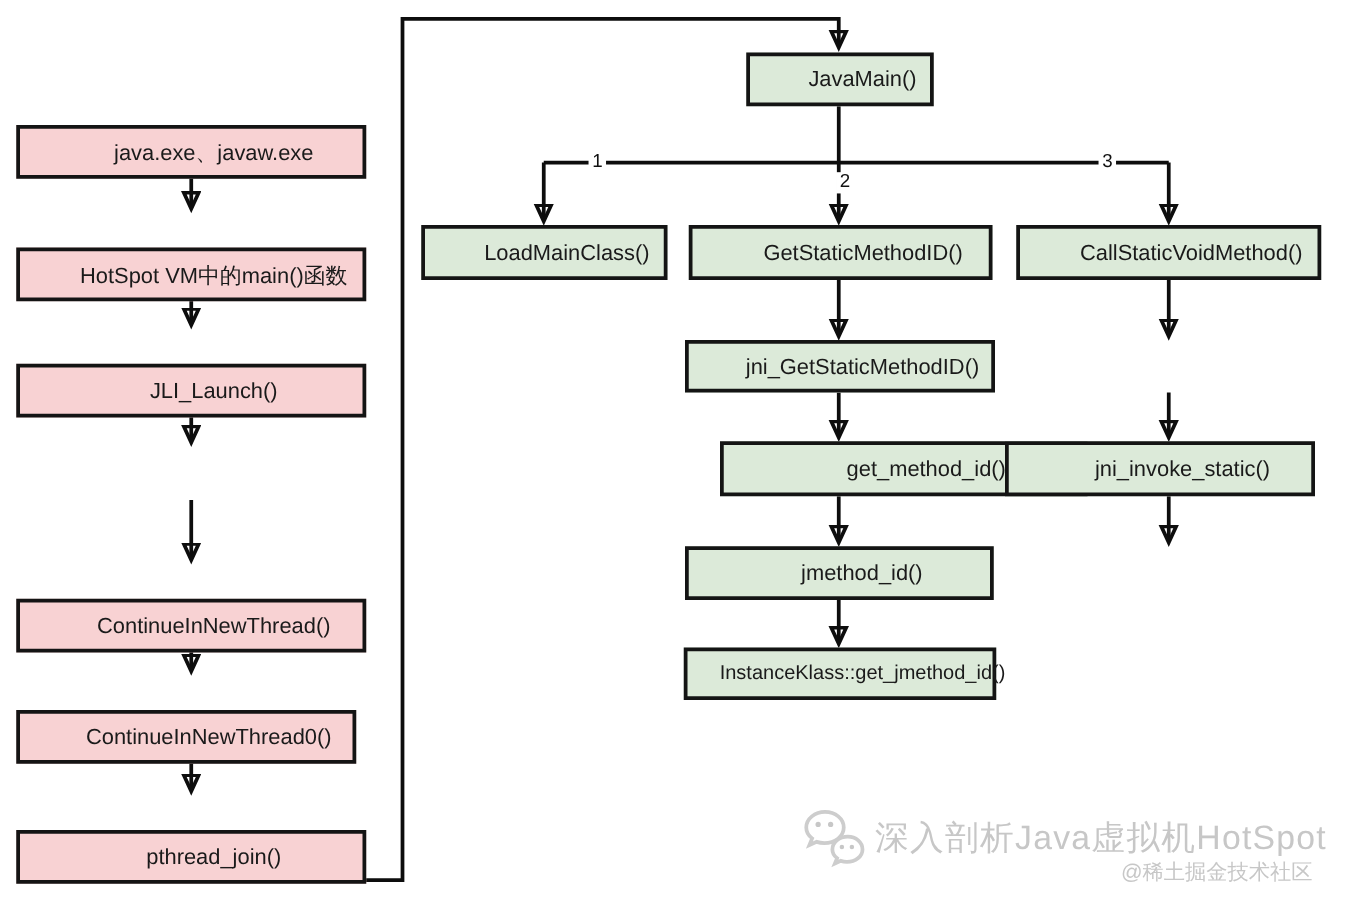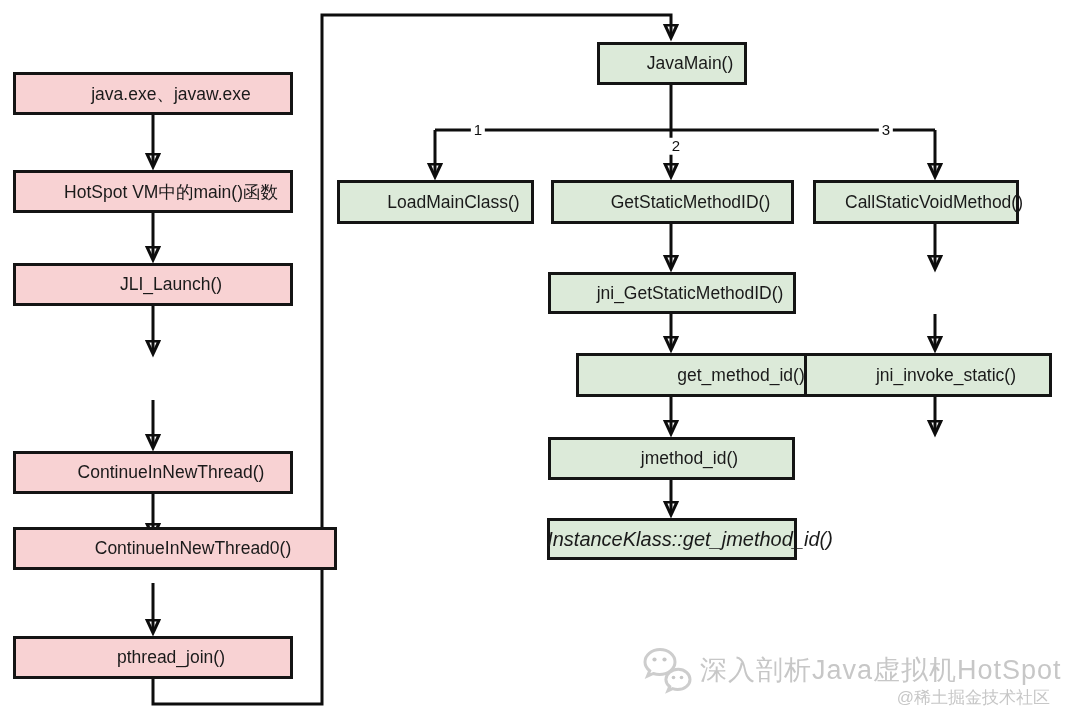--- a/index.html
+++ b/index.html
@@ -34,23 +34,23 @@
     display: flex;
     align-items: center;
     justify-content: center;
     border: 3px solid var(--border);
     font-size: 17.5px;
     color: #1a1a1a;
     white-space: nowrap;
     text-align: center;
     padding-left: 36px;
   }
-  .node.pink { background: var(--pink-fill); }
+  .node.pink { background: var(--pink-fill); margin-top: 28px; }
   .node.green { background: var(--green-fill); }
-  .node.small-text { font-size: 20px; font-style: italic; }
+  .node.small-text { font-size: 16px; }
   .branch-label {
     position: absolute;
     transform: translate(-50%, -50%);
     background: #ffffff;
     padding: 0 3px;
     font-size: 15px;
     color: #111111;
     line-height: 1.1;
   }
   .watermark {
@@ -125,27 +125,27 @@
       <path d="M935,224 V267" marker-end="url(#arrowhead)"></path>
       <path d="M935,314 V348" marker-end="url(#arrowhead)"></path>
       <path d="M935,397 V432" marker-end="url(#arrowhead)"></path>
     </g>
   </svg>
 
   <div class="node pink" style="left:13px;top:72px;width:280px;height:43px">java.exe、javaw.exe</div>
   <div class="node pink" style="left:13px;top:170px;width:280px;height:43px">HotSpot VM中的main()函数</div>
   <div class="node pink" style="left:13px;top:263px;width:280px;height:43px">JLI_Launch()</div>
   <div class="node pink" style="left:13px;top:451px;width:280px;height:43px">ContinueInNewThread()</div>
-  <div class="node pink" style="left:13px;top:527px;width:324px;height:43px">ContinueInNewThread0()</div>
+  <div class="node pink" style="left:13px;top:540px;width:272px;height:43px">ContinueInNewThread0()</div>
   <div class="node pink" style="left:13px;top:636px;width:280px;height:43px">pthread_join()</div>
 
   <div class="node green" style="left:597px;top:42px;width:150px;height:43px">JavaMain()</div>
   <div class="node green" style="left:337px;top:180px;width:197px;height:44px">LoadMainClass()</div>
   <div class="node green" style="left:551px;top:180px;width:243px;height:44px">GetStaticMethodID()</div>
-  <div class="node green" style="left:813px;top:180px;width:206px;height:44px">CallStaticVoidMethod()</div>
+  <div class="node green" style="left:813px;top:180px;width:244px;height:44px">CallStaticVoidMethod()</div>
   <div class="node green" style="left:548px;top:272px;width:248px;height:42px">jni_GetStaticMethodID()</div>
   <div class="node green" style="left:576px;top:353px;width:294px;height:44px">get_method_id()</div>
   <div class="node green" style="left:804px;top:353px;width:248px;height:44px">jni_invoke_static()</div>
   <div class="node green" style="left:548px;top:437px;width:247px;height:43px">jmethod_id()</div>
   <div class="node green small-text" style="left:547px;top:518px;width:250px;height:42px">InstanceKlass::get_jmethod_id()</div>
 
   <span class="branch-label" style="left:478px;top:130px">1</span>
   <span class="branch-label" style="left:676px;top:146px">2</span>
   <span class="branch-label" style="left:886px;top:130px">3</span>
 

